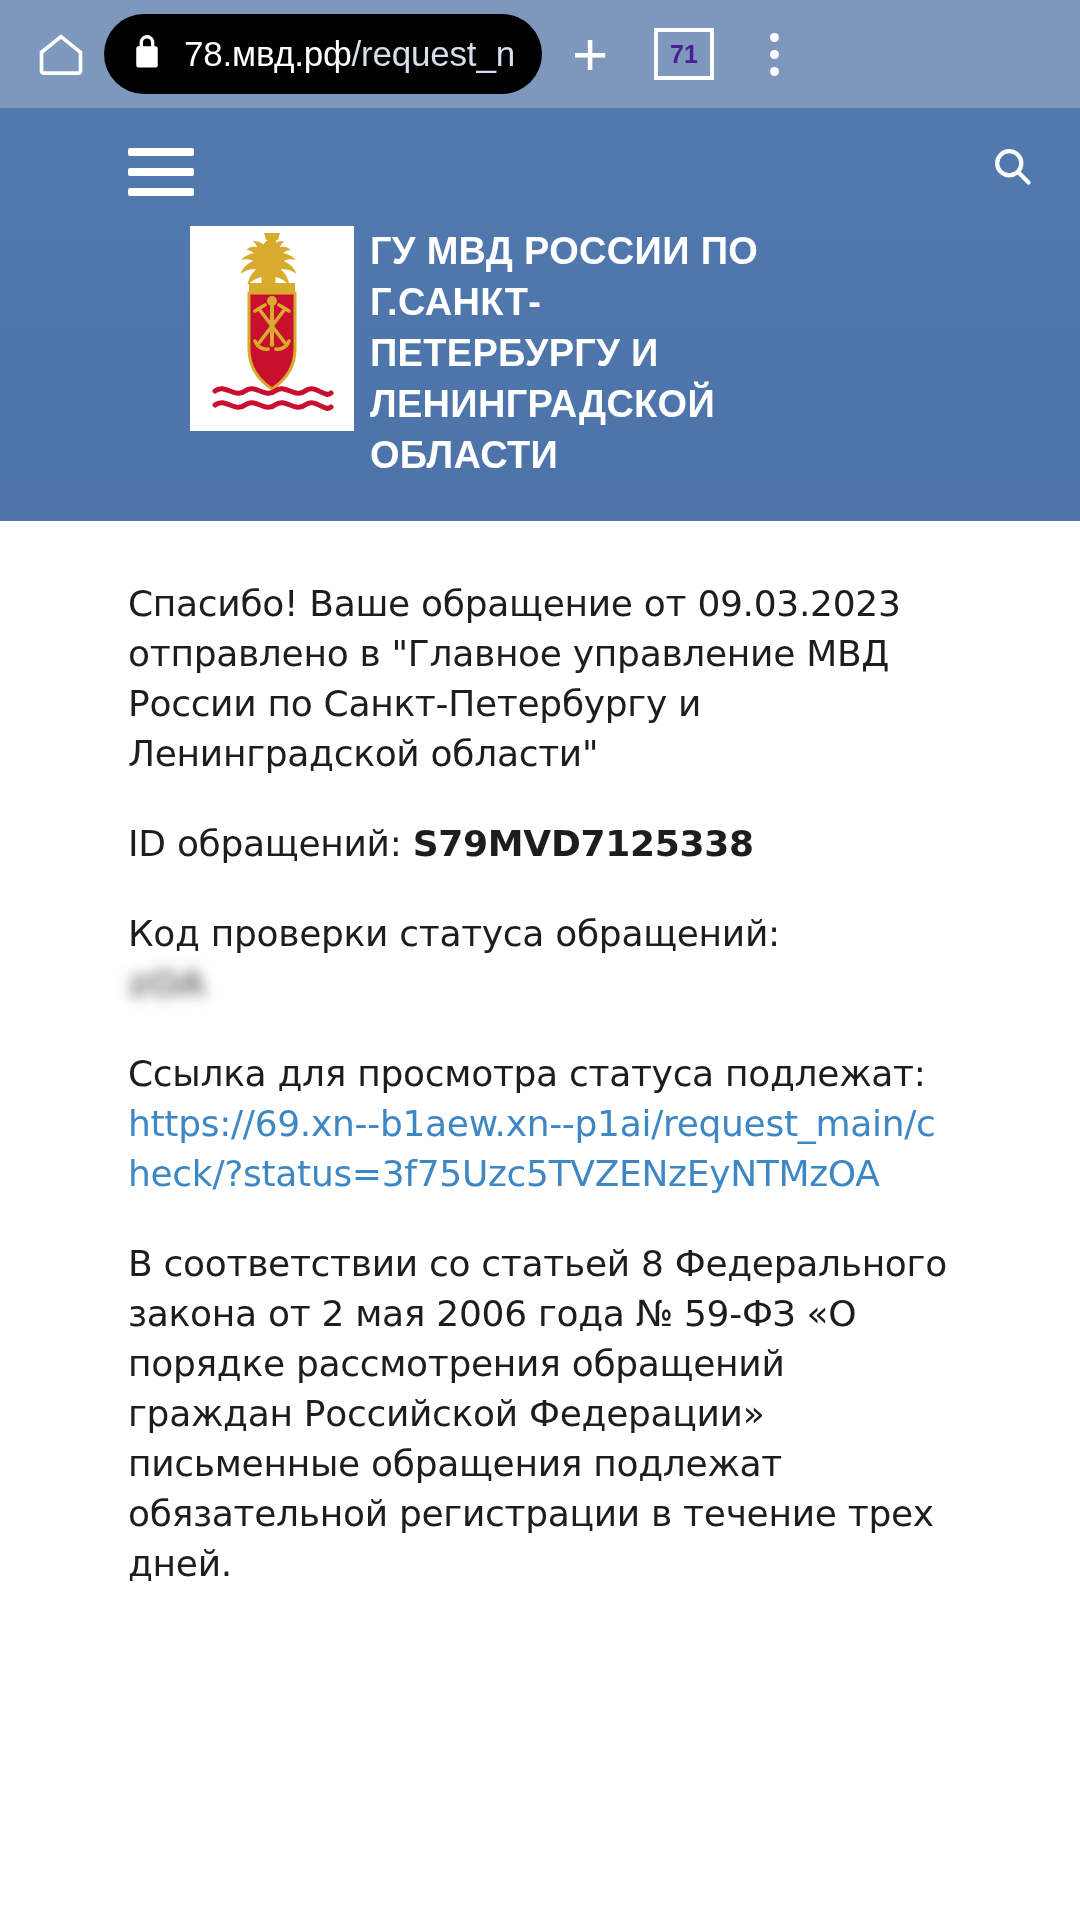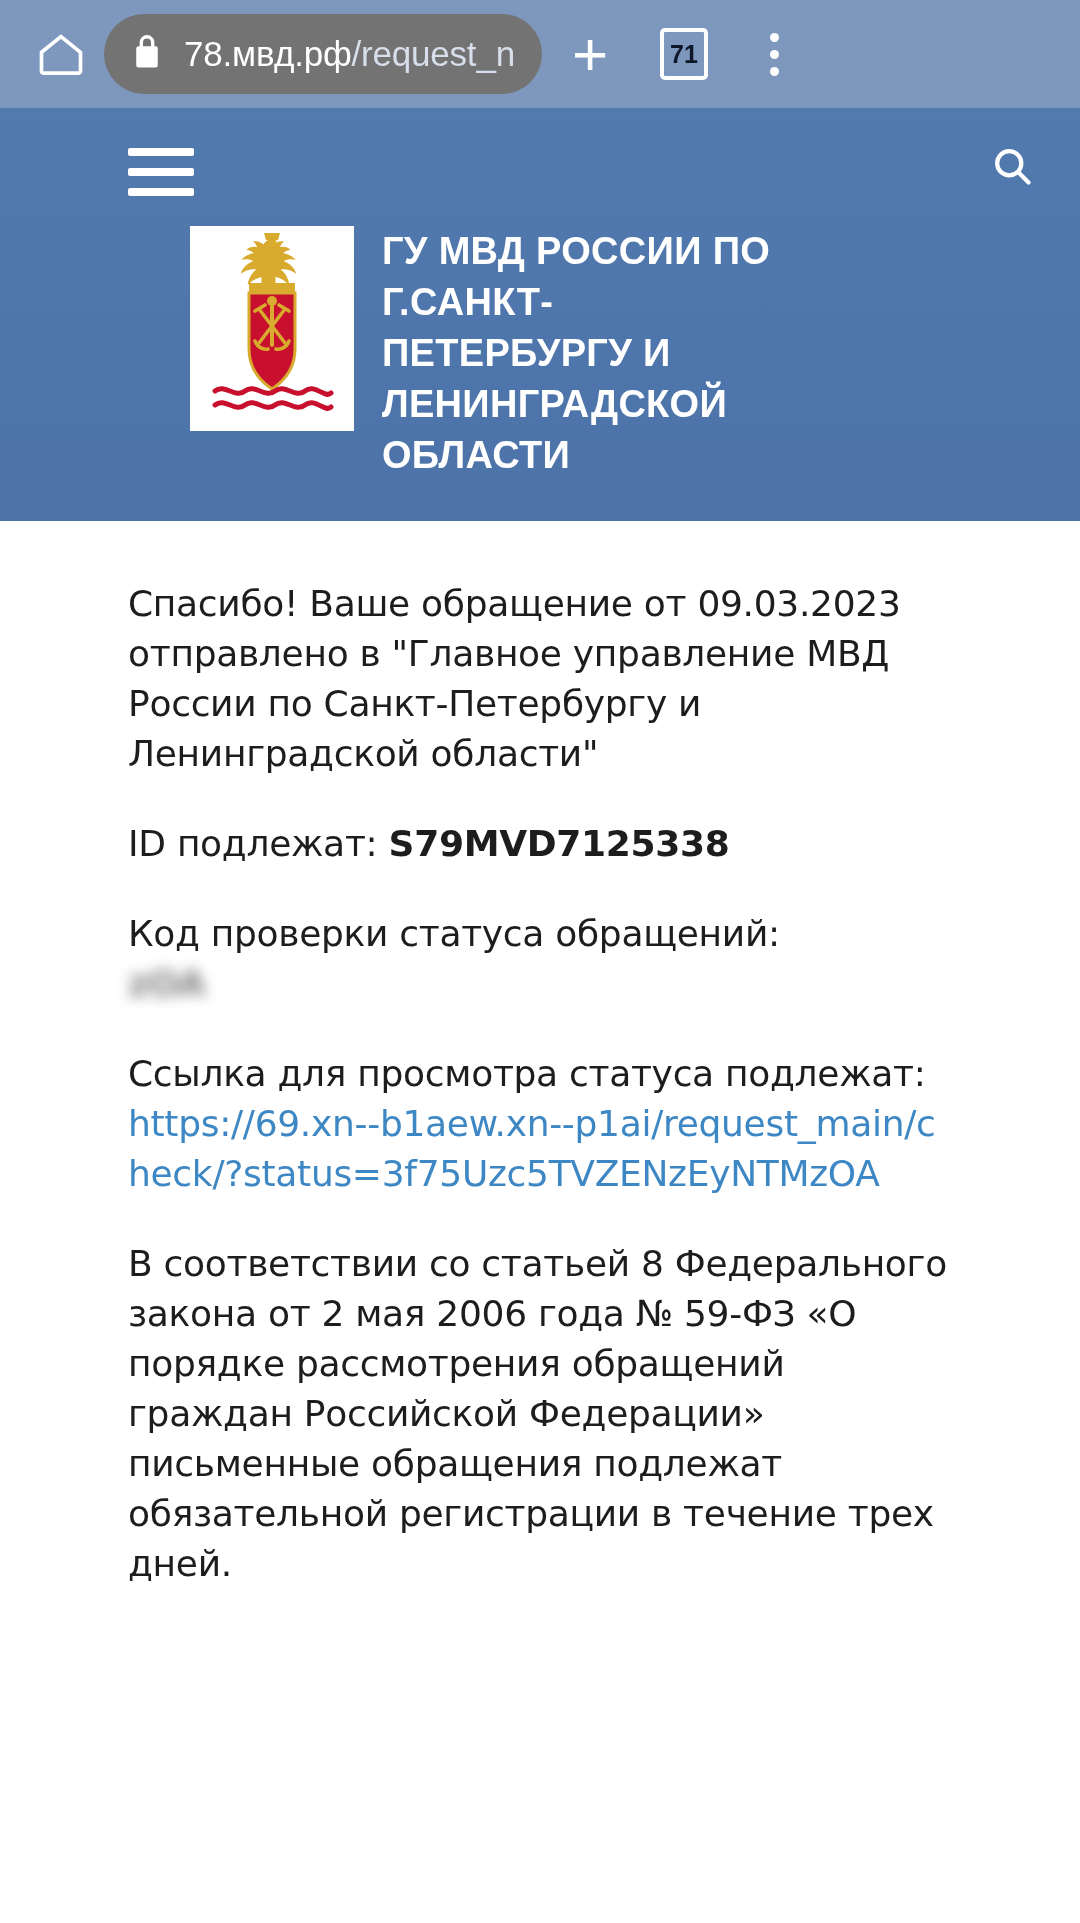--- a/index.html
+++ b/index.html
@@ -25,21 +25,21 @@
     display: flex; align-items: center; justify-content: center;
     flex: 0 0 auto;
   }
   .home-btn svg { display: block; }
 
   .omnibox {
     flex: 0 0 auto;
     width: 438px;
     height: 80px;
     margin-left: 8px;
-    background: #737373;
+    background: #000000;
     border-radius: 42px;
     display: flex;
     align-items: center;
     padding: 16px 26px;
     overflow: hidden;
   }
   .lock-icon { flex: 0 0 auto; margin-right: 20px; }
   .url-text {
     font-size: 35px;
     color: #ffffff;
@@ -56,25 +56,25 @@
   }
   .plus-btn .glyph {
     font-size: 62px; color: #ffffff; line-height: 52px; font-weight: 300;
   }
   .tabs-btn {
     width: 92px; height: 80px;
     display: flex; align-items: center; justify-content: center;
     flex: 0 0 auto;
   }
   .tabs-square {
-    width: 48px; height: 52px;
+    width: 60px; height: 52px;
     border: 4px solid #ffffff;
-    border-radius: 5px;
-    display: flex; align-items: center; justify-content: center;
-    font-size: 25px; color: #0f172a; font-weight: 600;
+    border-radius: 0;
+    display: flex; align-items: center; justify-content: center;
+    font-size: 25px; color: #4c1d95; font-weight: 600;
   }
   .menu-btn {
     width: 88px; height: 80px;
     display: flex; flex-direction: column; align-items: center; justify-content: center;
     gap: 8px;
     flex: 0 0 auto;
   }
   .menu-btn i { width: 9px; height: 9px; background: #ffffff; border-radius: 50%; display: block; }
 
   
@@ -92,21 +92,21 @@
     height: 80px;
   }
   .burger { width: 66px; display: flex; flex-direction: column; gap: 12px; padding-top: 14px; }
   .burger i { display: block; height: 8px; background: #ffffff; border-radius: 2px; }
   .search-icon { padding-top: 10px; padding-right: 10px; }
 
   .header-main {
     display: flex;
     align-items: flex-start;
     padding: 12px 0 0 190px;
-    gap: 28px;
+    gap: 16px;
   }
   .emblem-box {
     width: 164px; height: 205px;
     background: #ffffff;
     flex: 0 0 auto;
     display: flex; align-items: center; justify-content: center;
     overflow: hidden;
   }
   .org-title {
     color: #ffffff;
@@ -231,21 +231,21 @@
     </div>
     <div class="org-title">ГУ МВД России по г.Санкт-Петербургу и Ленинградской области</div>
   </div>
 </div>
 
 <div class="content">
 
   <p>Спасибо! Ваше обращение от 09.03.2023 отправлено в "Главное управление МВД России по Санкт-Петербургу и Ленинградской области"</p>
 
   <p>
-    <span>ID подлежат: </span><b>S79MVD7125338</b>
+    <span>ID обращений: </span><b>S79MVD7125338</b>
   </p>
 
   <p>
     <span>Код проверки статуса обращений:</span><br>
     <b class="code-line blurred">zOA</b>
   </p>
 
   <p>
     <span>Ссылка для просмотра статуса подлежат: </span><a class="status-link" href="#">https://69.xn--b1aew.xn--p1ai/request_main/check/?status=3f75Uzc5TVZENzEyNTMzOA</a>
   </p>

